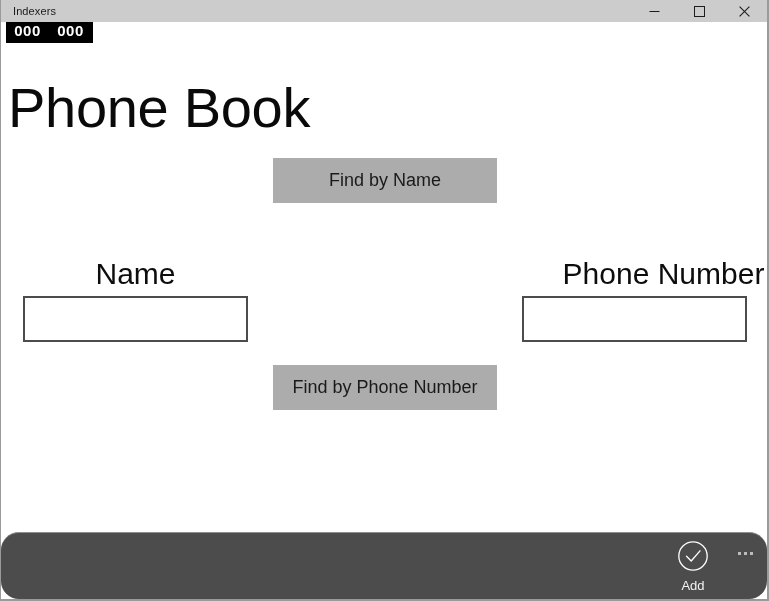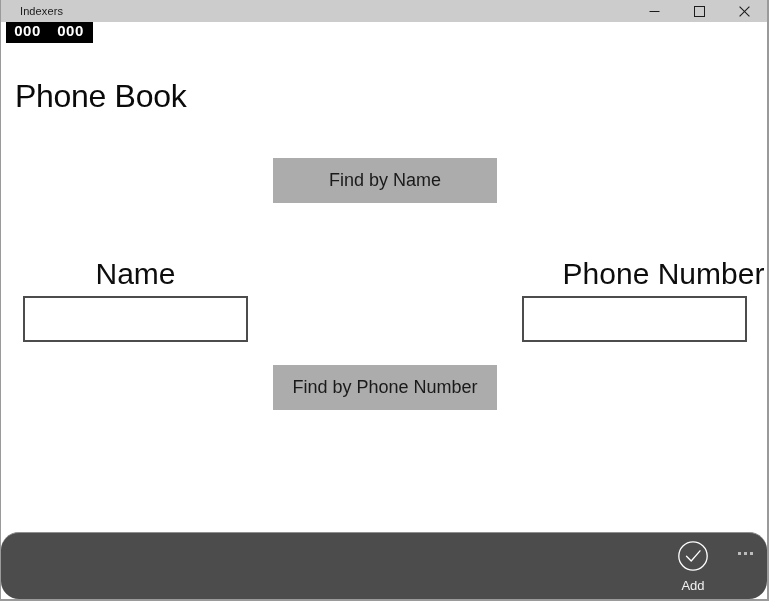--- a/index.html
+++ b/index.html
@@ -36,21 +36,21 @@
     right: 0;
     height: 22px;
     background: #cccccc;
     display: flex;
     align-items: center;
     justify-content: space-between;
   }
   .titlebar-title {
     font-size: 11px;
     color: #1a1a1a;
-    padding-left: 19px;
+    padding-left: 12px;
     letter-spacing: 0.1px;
     white-space: nowrap;
   }
   .window-controls {
     display: flex;
     height: 22px;
   }
   .win-btn {
     width: 45px;
     height: 22px;
@@ -87,23 +87,23 @@
     position: absolute;
     left: 0;
     top: 44px;
     right: 0;
     bottom: 68px;
     background: #ffffff;
   }
 
   .page-title {
     position: absolute;
-    left: 14px;
+    left: 7px;
     top: 36px;
-    font-size: 32px;
+    font-size: 56px;
     font-weight: 300;
     color: #0a0a0a;
     letter-spacing: -0.3px;
     line-height: 1;
   }
 
   .gray-button {
     position: absolute;
     background: #acacac;
     color: #1a1a1a;

